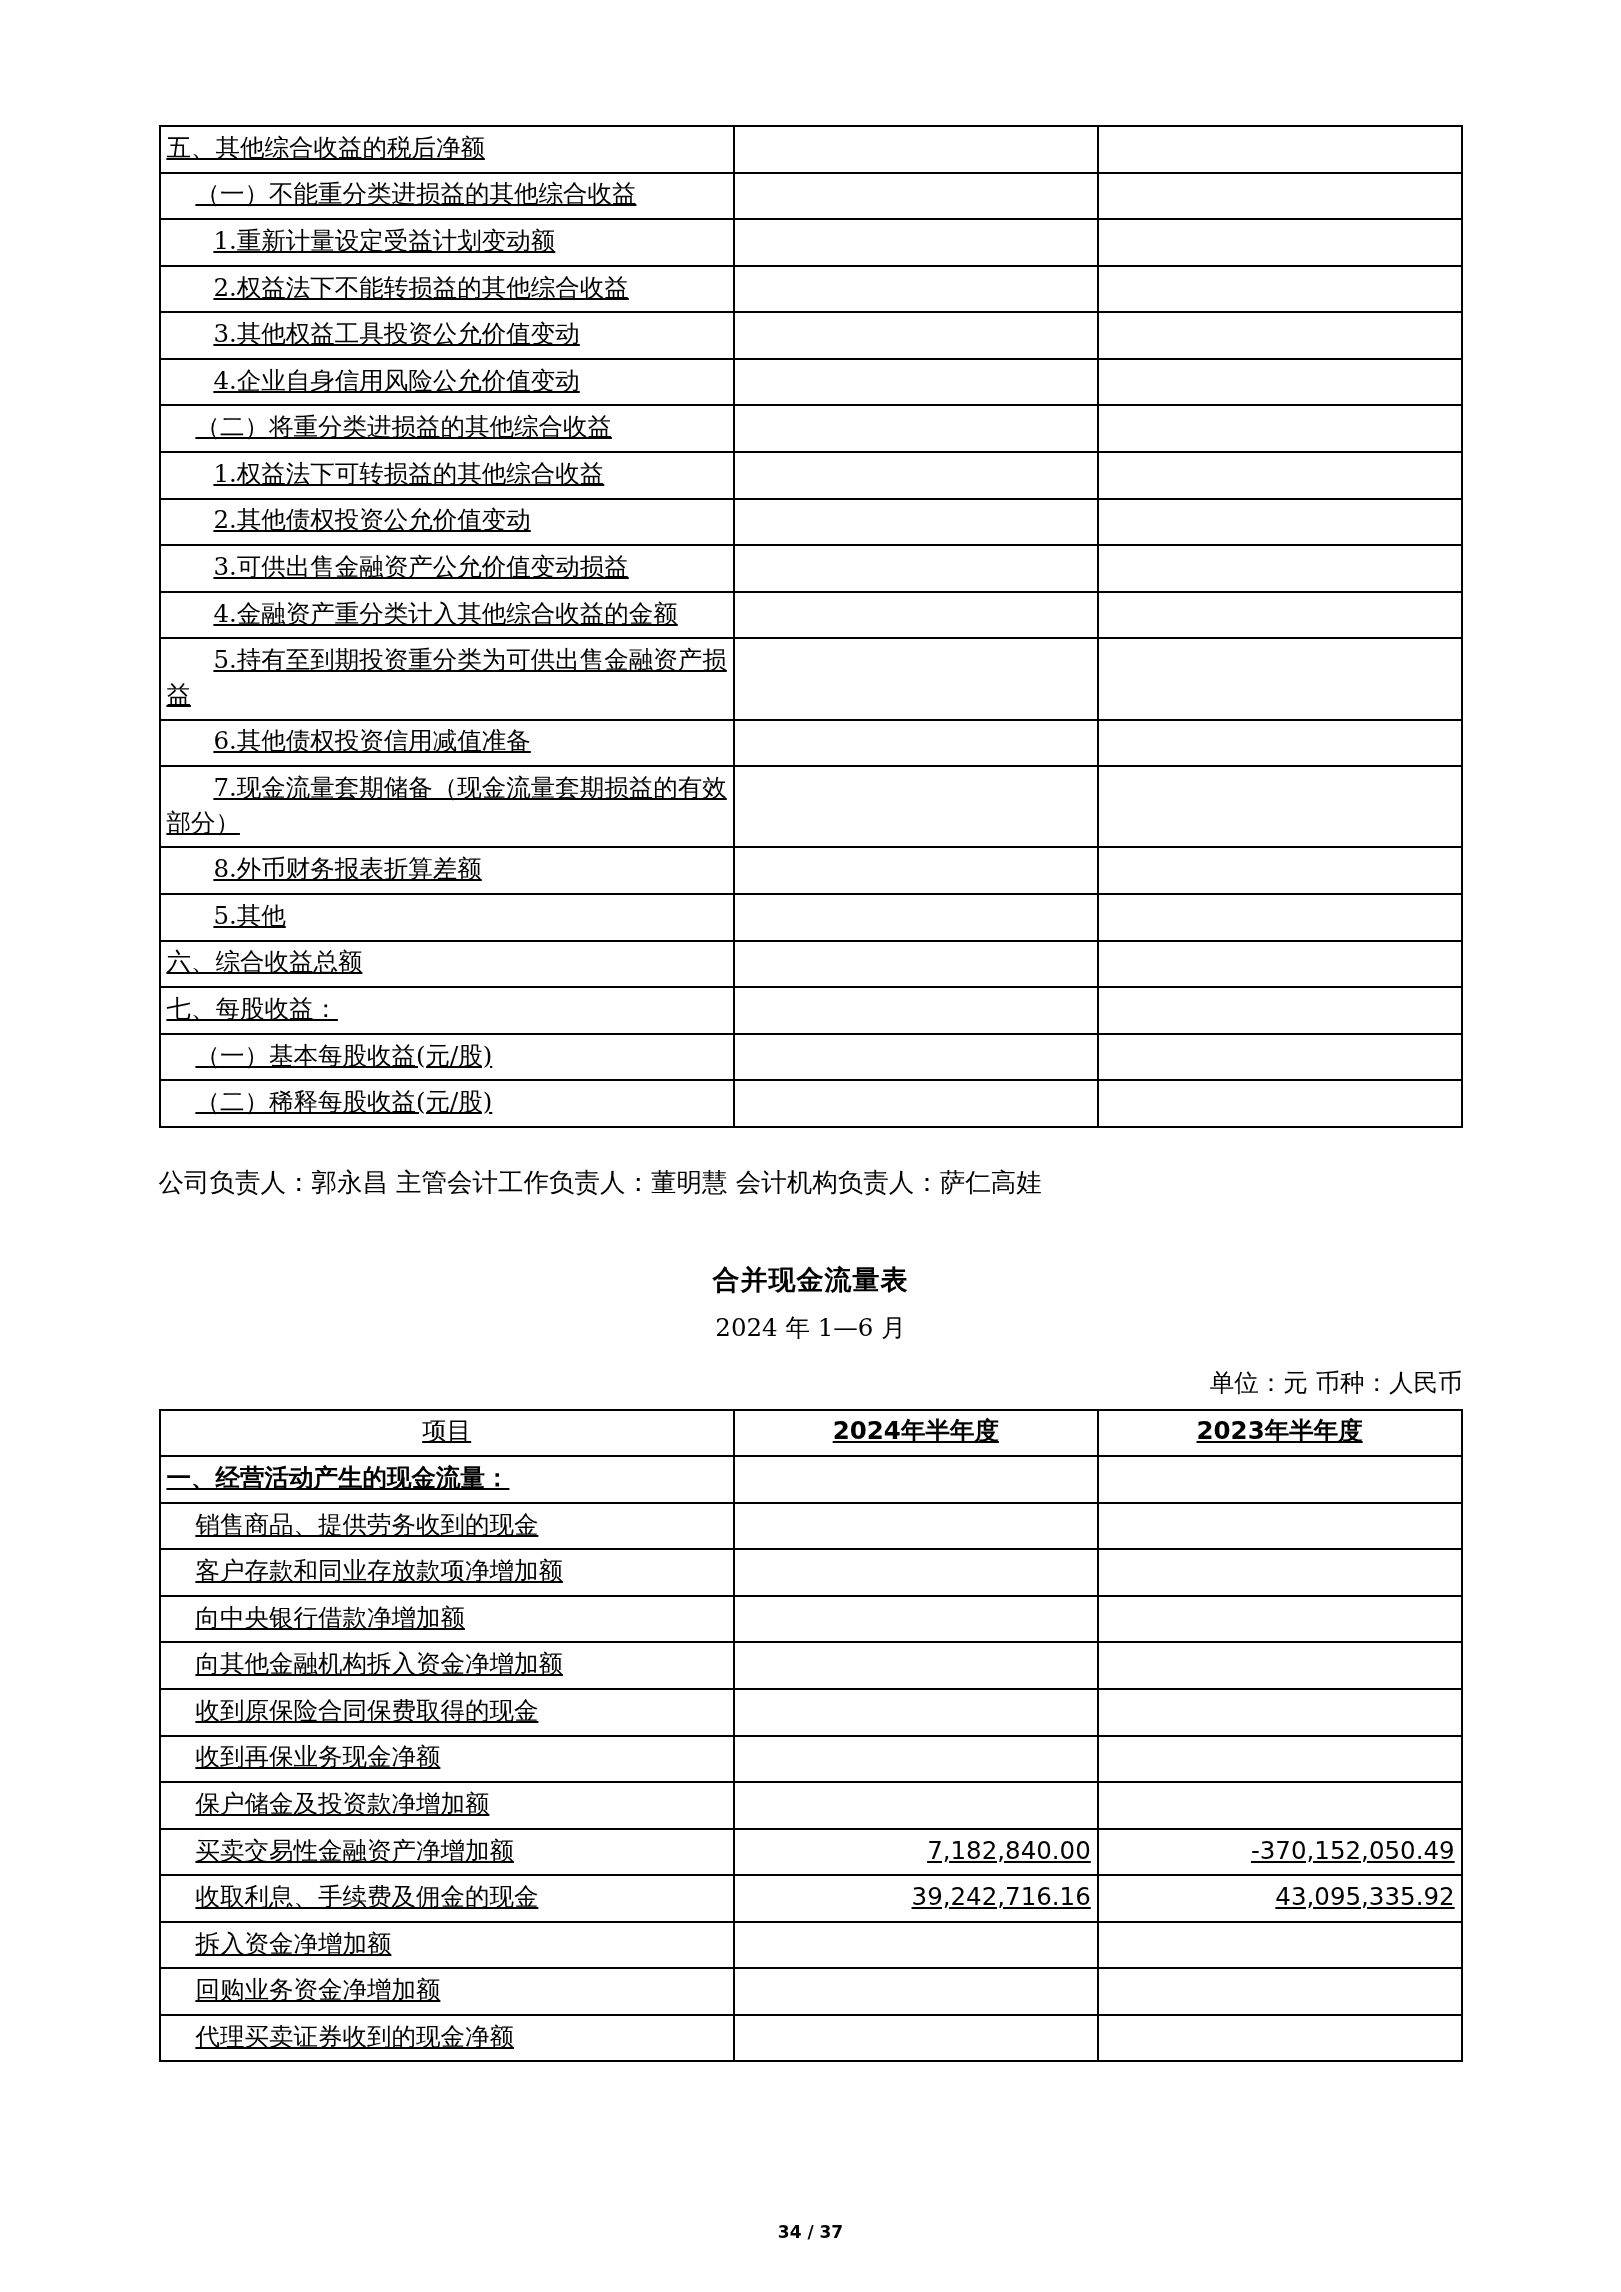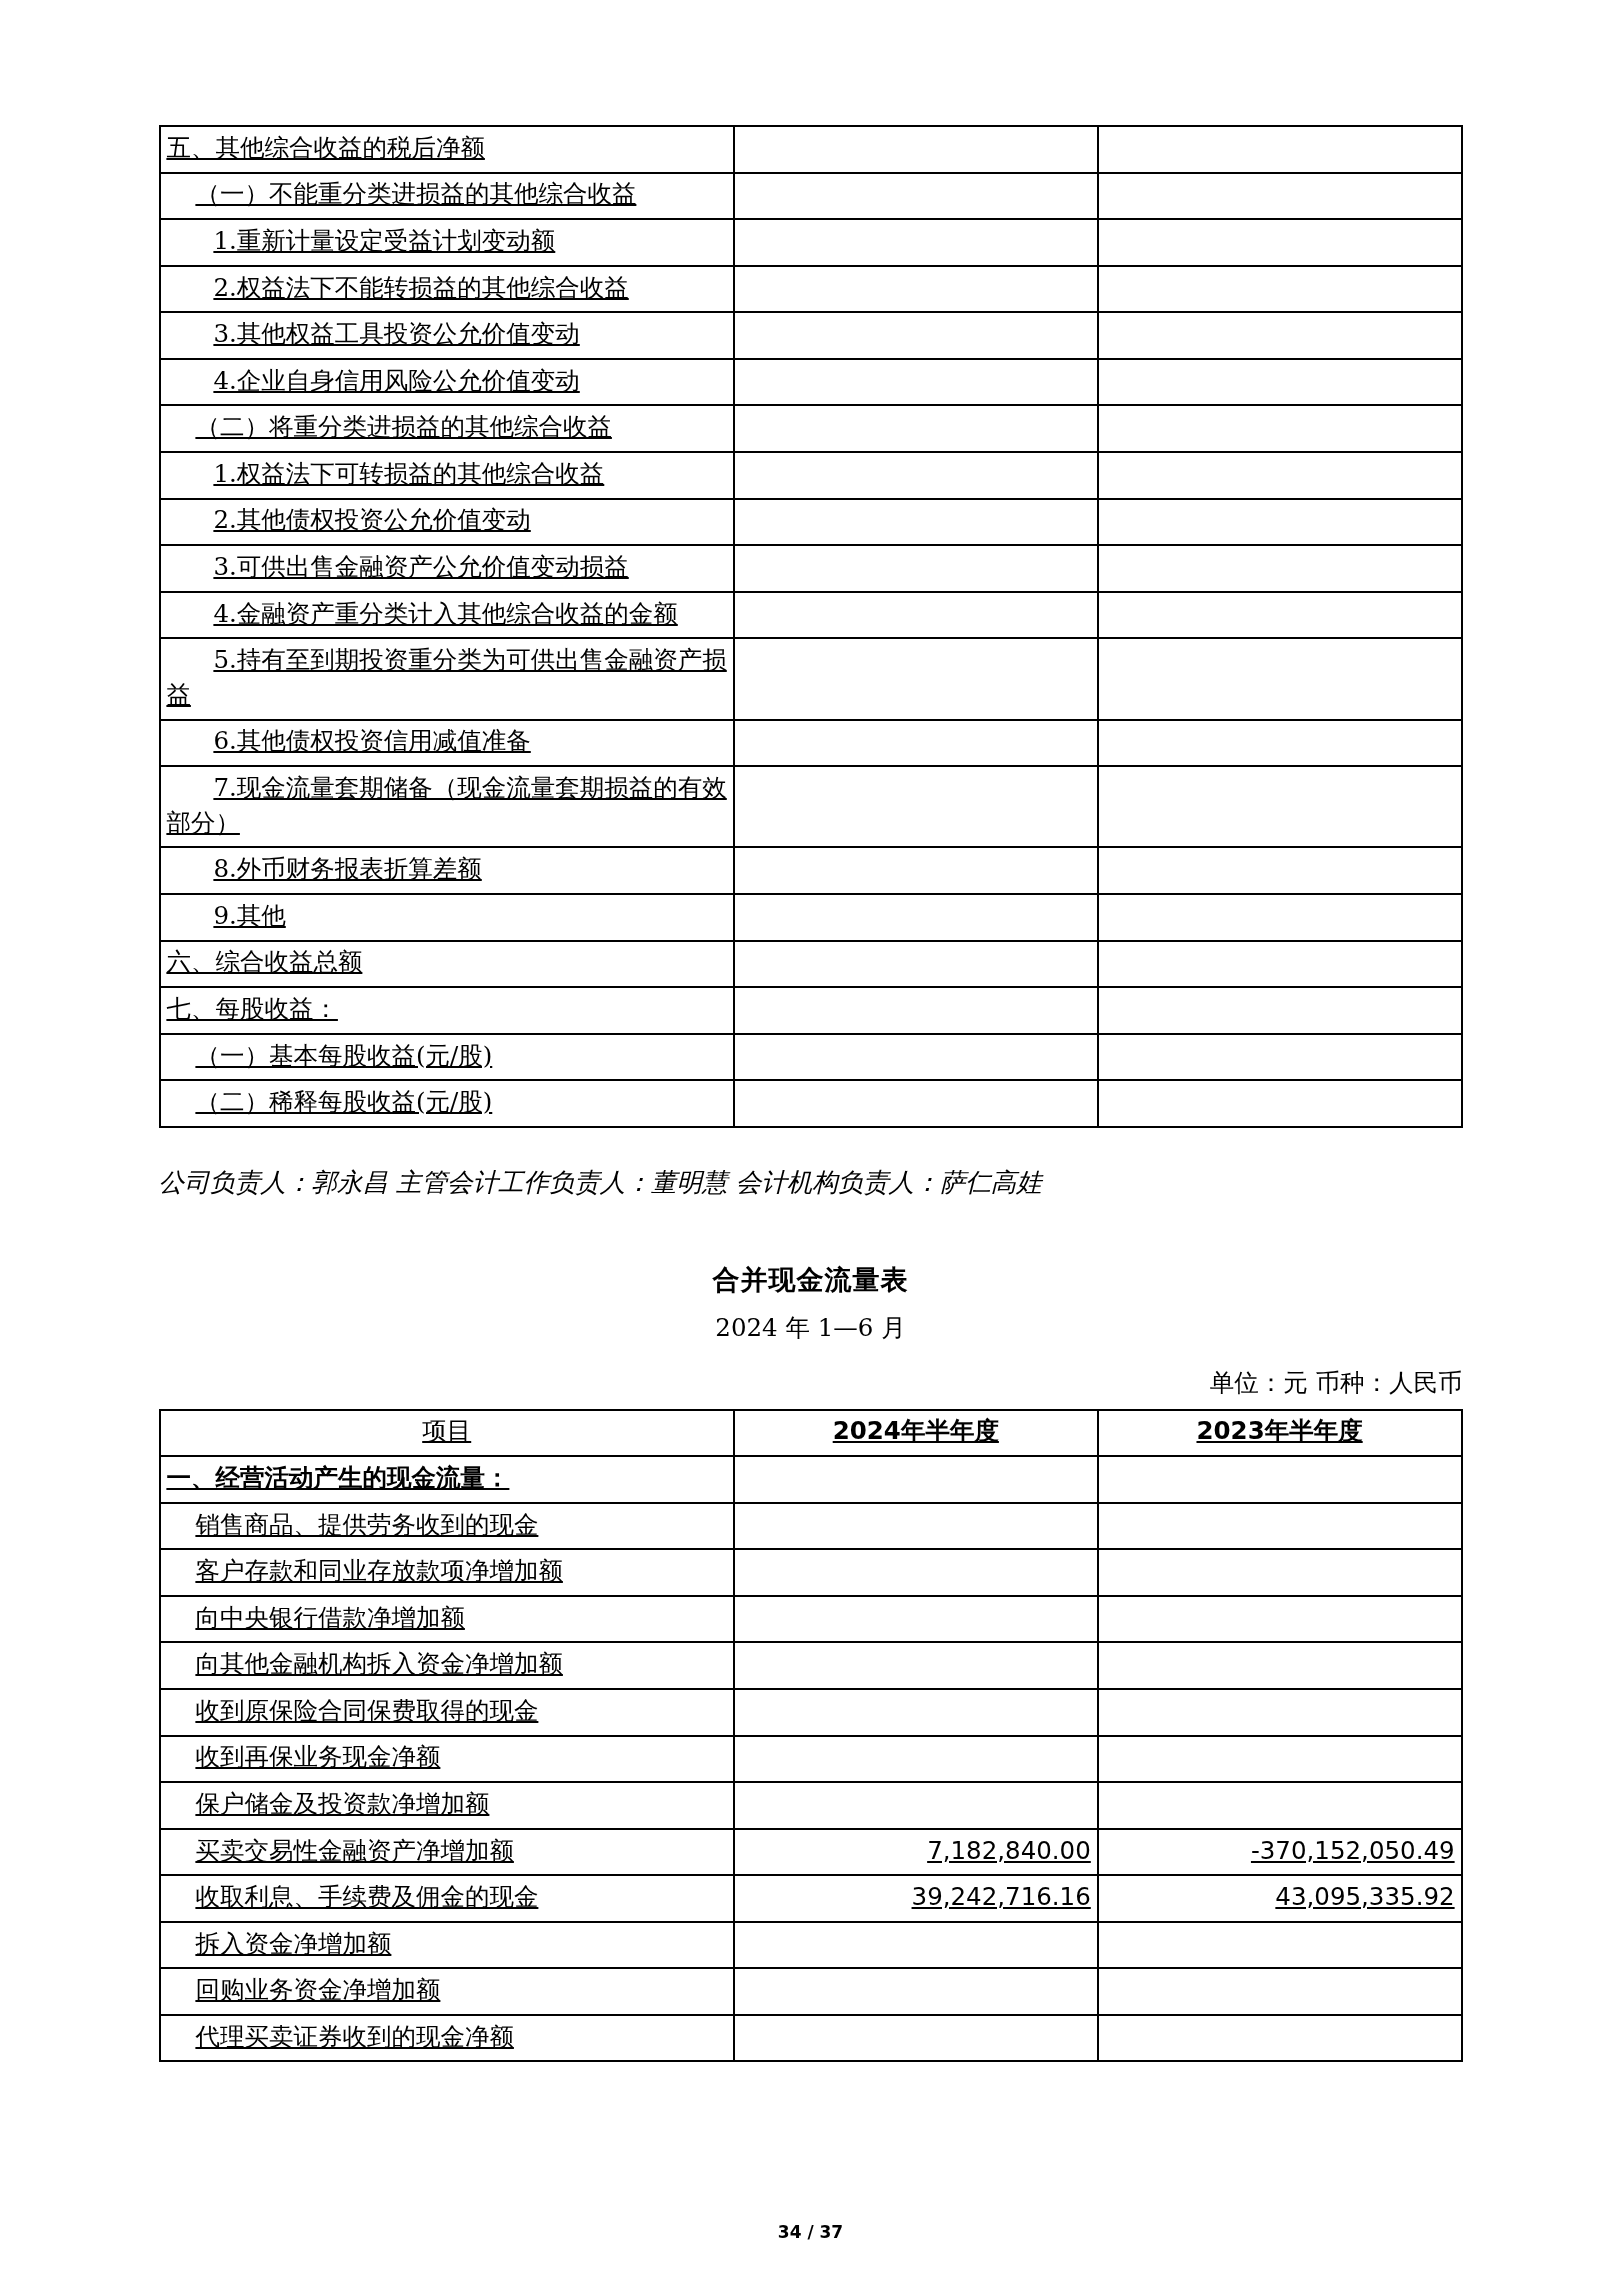--- a/index.html
+++ b/index.html
@@ -77,21 +77,20 @@
   }
 
   
   .signature-line {
     width: 1304px;
     margin: 0 auto;
     padding-top: 37px;
     font-size: 25.5px;
     text-align: left;
     line-height: 1.4;
-    font-style: italic;
   }
   .doc-title {
     text-align: center;
     font-weight: bold;
     font-size: 27px;
     padding-top: 61px;
     letter-spacing: 1px;
   }
   .doc-subtitle {
     text-align: center;
@@ -232,21 +231,21 @@
         </tr>
         <tr>
           <td>
             <span class="lbl lvl2">8.外币财务报表折算差额</span>
           </td>
           <td class="num"></td>
           <td class="num"></td>
         </tr>
         <tr>
           <td>
-            <span class="lbl lvl2">9.其他</span>
+            <span class="lbl lvl2">5.其他</span>
           </td>
           <td class="num"></td>
           <td class="num"></td>
         </tr>
         <tr>
           <td>
             <span class="lbl lvl0">六、综合收益总额</span>
           </td>
           <td class="num"></td>
           <td class="num"></td>

